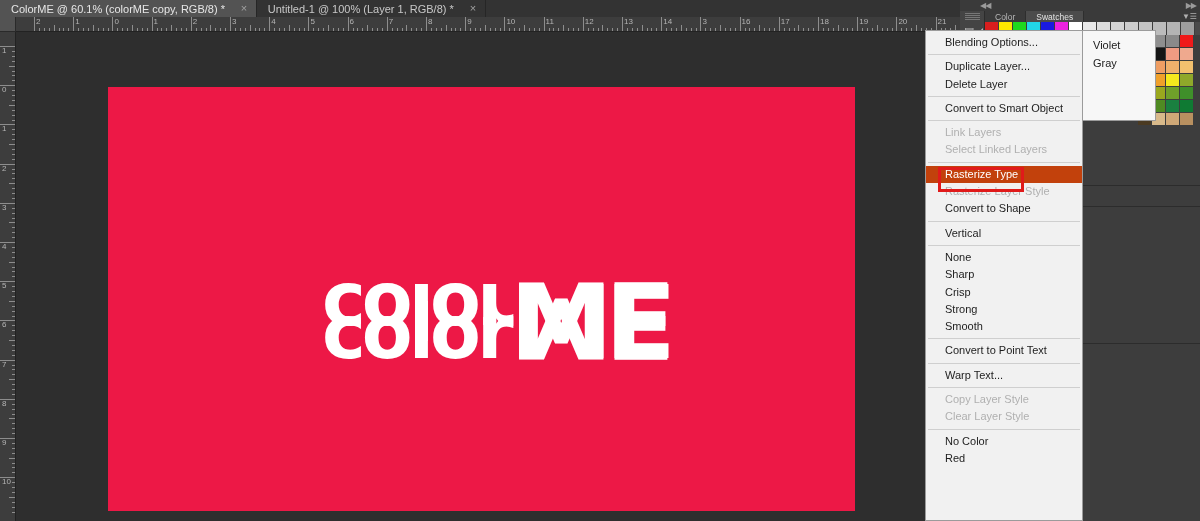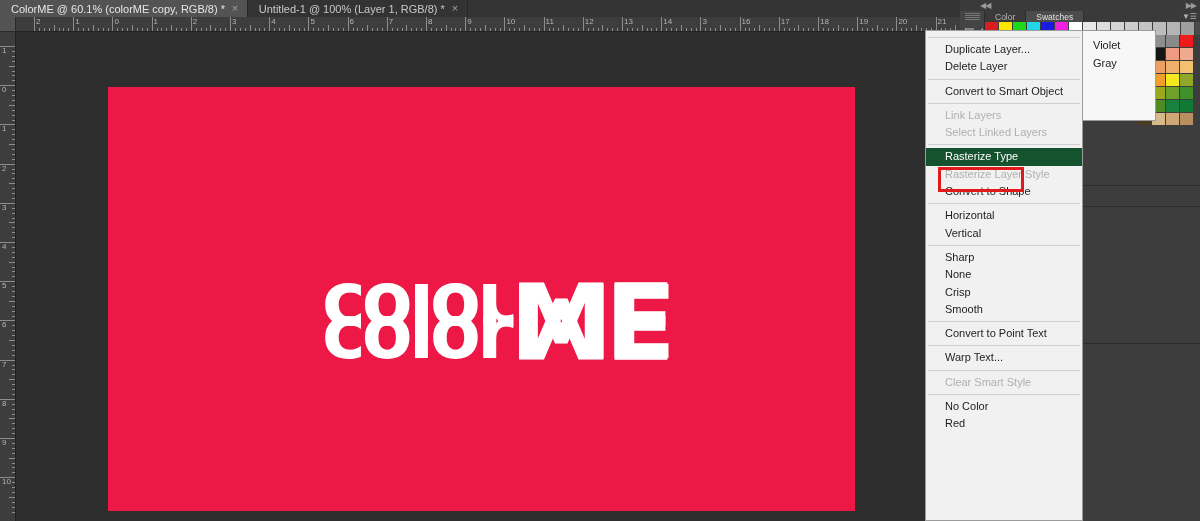--- a/index.html
+++ b/index.html
@@ -10,21 +10,21 @@
     -webkit-font-smoothing:antialiased;
   }
   #app { position:relative; width:1200px; height:521px; }
 
   
   .tabbar {
     position:absolute; left:0; top:0; width:960px; height:17px;
     background:#333333; display:flex; align-items:stretch;
   }
   .doc-tab {
-    display:flex; align-items:center; gap:7px;
+    display:flex; align-items:center; gap:16px;
     padding:0 9px 0 11px; height:17px;
     font-size:11px; color:#c8c8c8; white-space:nowrap;
     border-right:1px solid #262626;
   }
   .doc-tab.active { background:#535353; color:#e6e6e6; }
   .doc-tab .tab-close {
     font-size:10px; color:#a0a0a0; line-height:1;
     transform:scaleX(1.1);
   }
 
@@ -147,21 +147,21 @@
     background:#f1f1f1; border:1px solid #9b9b9b;
     font-size:11px; color:#1b1b1b;
     padding:3px 0 0 0; z-index:40;
     overflow:hidden; height:491px;
   }
   .ctxmenu .mi {
     height:17.3px; line-height:17.3px; padding-left:19px;
     white-space:nowrap; color:#1d1d1d;
   }
   .ctxmenu .mi.disabled { color:#b0b0b0; }
-  .ctxmenu .mi.selected { background:#14532d; color:#ffffff; }
+  .ctxmenu .mi.selected { background:#c2410c; color:#ffffff; }
   .ctxmenu .sep {
     height:1px; margin:3px 2px 3px 2px; background:#cfcfcf;
   }
 
   
   .submenu {
     position:absolute; left:1082px; top:30px; width:74px; height:91px;
     background:#f7f7f7; border:1px solid #9b9b9b;
     font-size:11px; color:#1b1b1b; z-index:41; padding-top:5px;
   }
@@ -600,46 +600,48 @@
       <div class="sw" style="background: rgb(79, 138, 34);"></div>
       <div class="sw" style="background: rgb(26, 128, 64);"></div>
       <div class="sw" style="background: rgb(15, 122, 51);"></div>
       <div class="sw" style="background: rgb(74, 58, 34);"></div>
       <div class="sw" style="background: rgb(216, 185, 138);"></div>
       <div class="sw" style="background: rgb(207, 168, 119);"></div>
       <div class="sw" style="background: rgb(184, 144, 96);"></div>
     </div>
 
   <div class="ctxmenu" id="ctxmenu">
+      <div class="mi">Blending Options...</div>
       <div class="sep"></div>
       <div class="mi">Duplicate Layer...</div>
       <div class="mi">Delete Layer</div>
       <div class="sep"></div>
       <div class="mi">Convert to Smart Object</div>
       <div class="sep"></div>
       <div class="mi disabled">Link Layers</div>
       <div class="mi disabled">Select Linked Layers</div>
       <div class="sep"></div>
       <div class="mi selected">Rasterize Type</div>
       <div class="mi disabled">Rasterize Layer Style</div>
       <div class="mi">Convert to Shape</div>
       <div class="sep"></div>
-      <div class="mi">Horizontal</div>
       <div class="mi">Vertical</div>
       <div class="sep"></div>
+      <div class="mi">None</div>
       <div class="mi">Sharp</div>
-      <div class="mi">None</div>
       <div class="mi">Crisp</div>
+      <div class="mi">Strong</div>
       <div class="mi">Smooth</div>
       <div class="sep"></div>
       <div class="mi">Convert to Point Text</div>
       <div class="sep"></div>
       <div class="mi">Warp Text...</div>
       <div class="sep"></div>
-      <div class="mi disabled">Clear Smart Style</div>
+      <div class="mi disabled">Copy Layer Style</div>
+      <div class="mi disabled">Clear Layer Style</div>
       <div class="sep"></div>
       <div class="mi">No Color</div>
       <div class="mi">Red</div>
     </div>
 
   <div class="submenu" id="submenu">
       <div class="mi">Violet</div>
       <div class="mi">Gray</div>
     </div>
 

